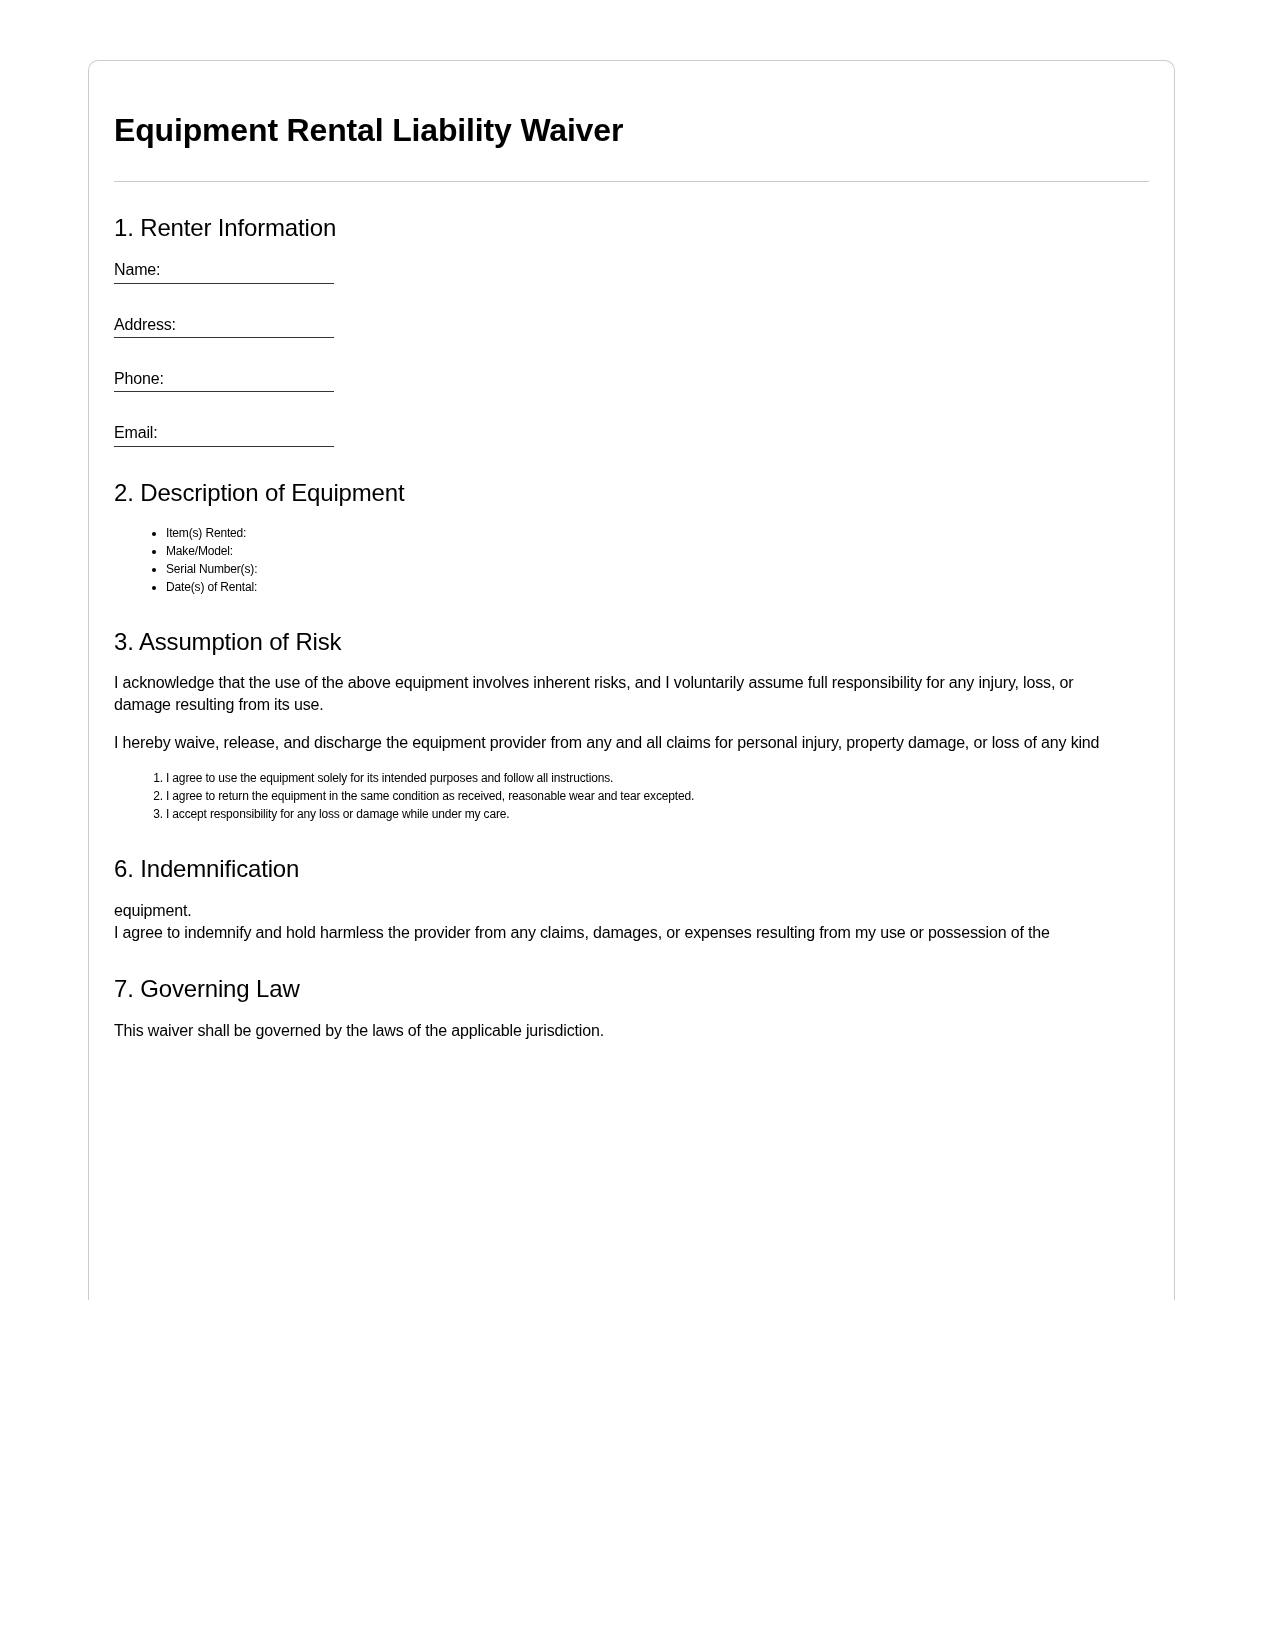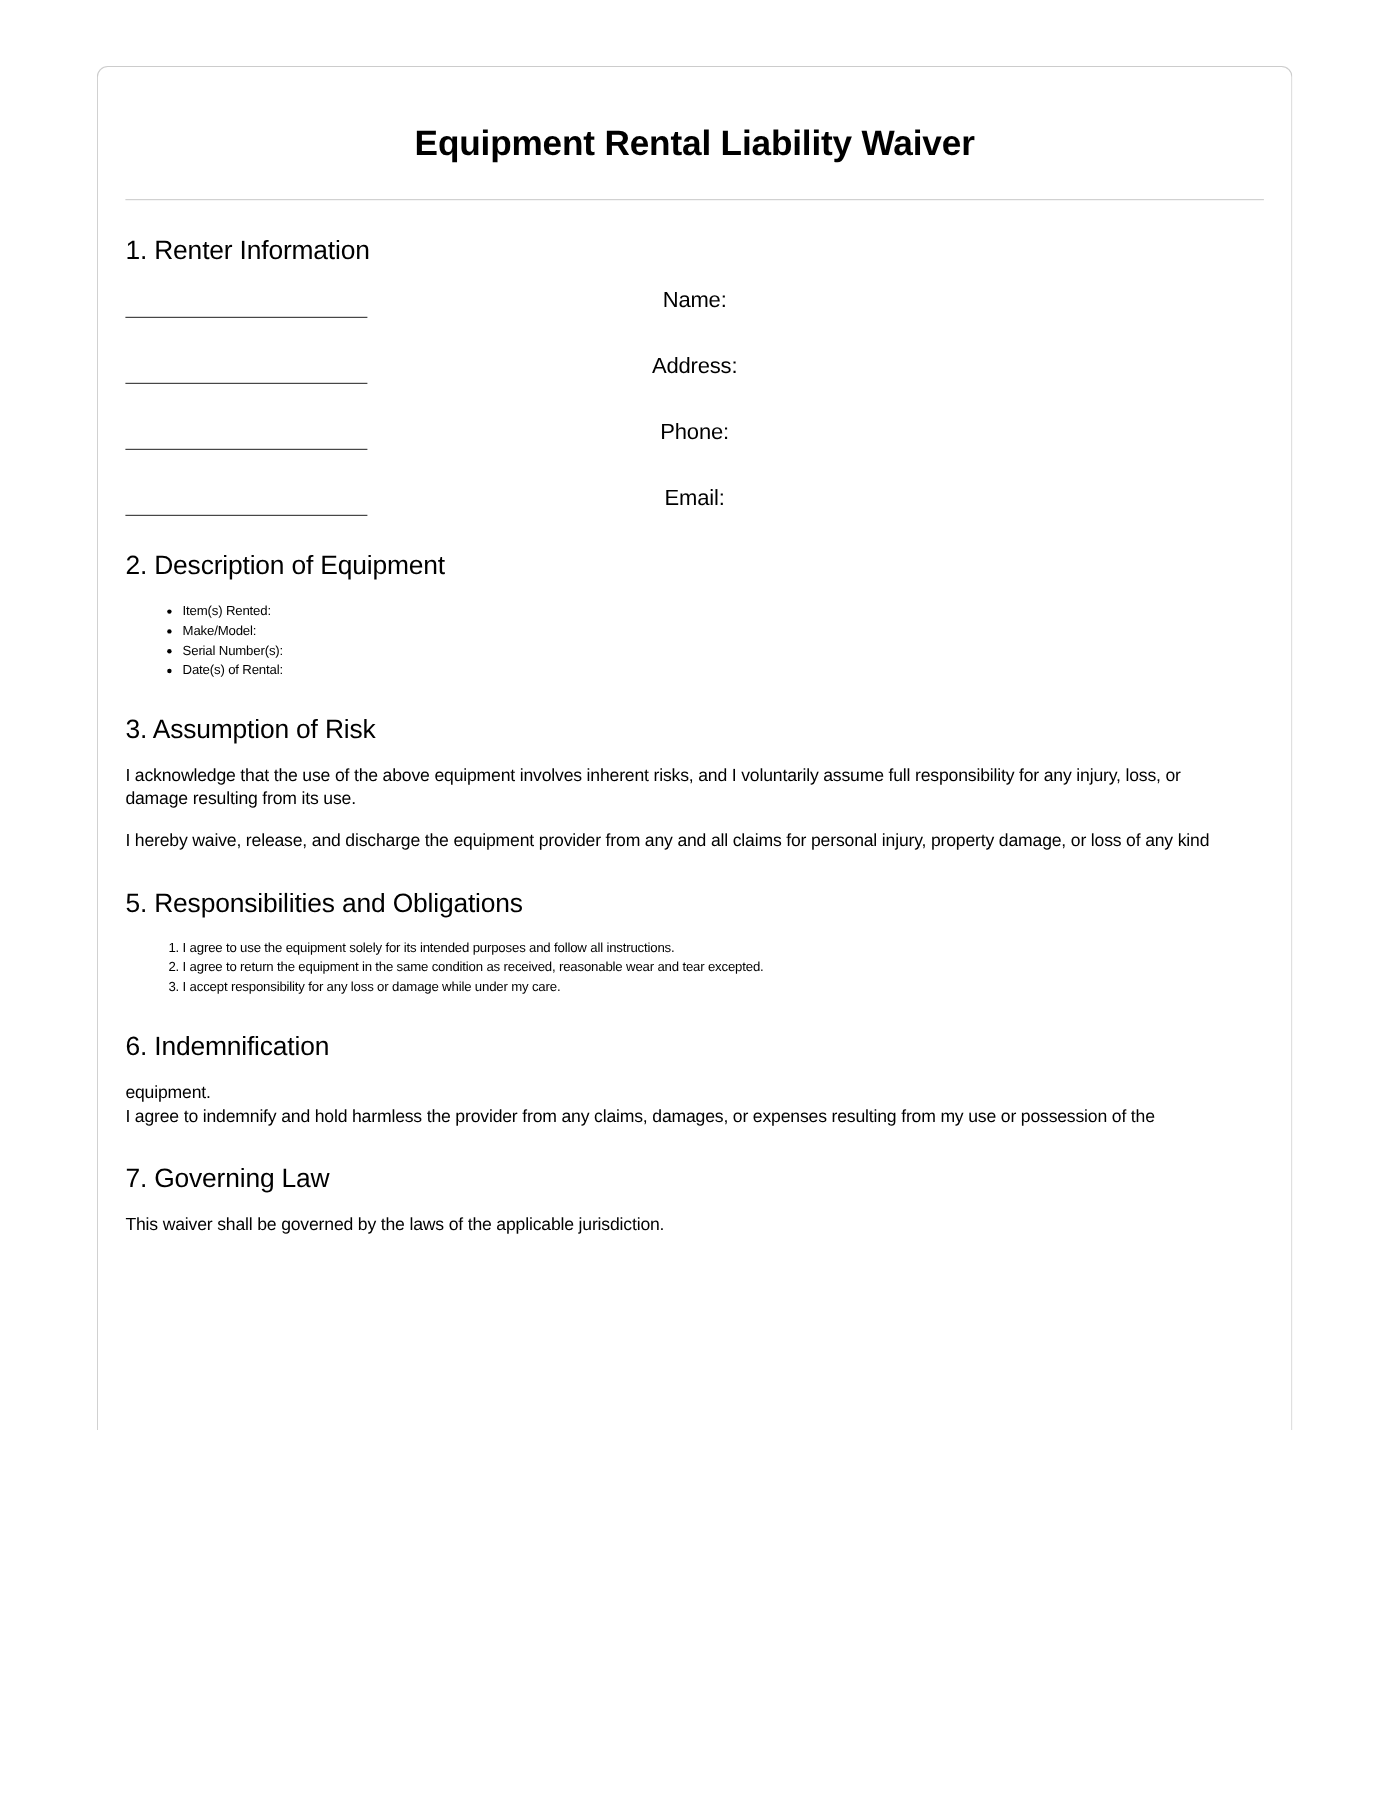--- a/index.html
+++ b/index.html
@@ -20,35 +20,34 @@
     border-bottom: none;
     border-radius: 10px 10px 0 0;
     padding: 50px 25px 0 25px;
     overflow: hidden;
   }
   h1.doc-title {
     font-size: 32px;
     line-height: 1.2;
     font-weight: bold;
     margin: 0 0 32px 0;
-    text-align: center;
   }
   .divider {
     height: 0;
     border-top: 1px solid #cccccc;
     margin: 0;
   }
   h2.sec-heading {
     font-size: 24px;
     line-height: 1.2;
     font-weight: normal;
     margin: 32px 0 16px 0;
   }
   .field { margin: 0 0 30px 0; }
-  .field-label { font-size: 20px; line-height: 1.4; text-align: center; }
+  .field-label { font-size: 16px; line-height: 1.4; }
   .field-line {
     width: 220px;
     height: 0;
     border-bottom: 1px solid #333333;
     margin-top: 1px;
   }
   ul.bullet-list, ol.numbered-list {
     margin: 16px 0;
     padding-left: 52px;
   }
@@ -110,21 +109,20 @@
     </p>
   </section>
 
   <section>
     <p class="para">
       <span class="pline">I hereby waive, release, and discharge the equipment provider from any and all claims for personal injury, property damage, or loss of any kind</span>
     </p>
   </section>
 
   <section>
-    <h2 class="sec-heading">5. Responsibilities and Obligations</h2>
     <ol class="numbered-list">
       <li>I agree to use the equipment solely for its intended purposes and follow all instructions.</li>
       <li>I agree to return the equipment in the same condition as received, reasonable wear and tear excepted.</li>
       <li>I accept responsibility for any loss or damage while under my care.</li>
     </ol>
   </section>
 
   <section>
     <h2 class="sec-heading">6. Indemnification</h2>
     <p class="para">

